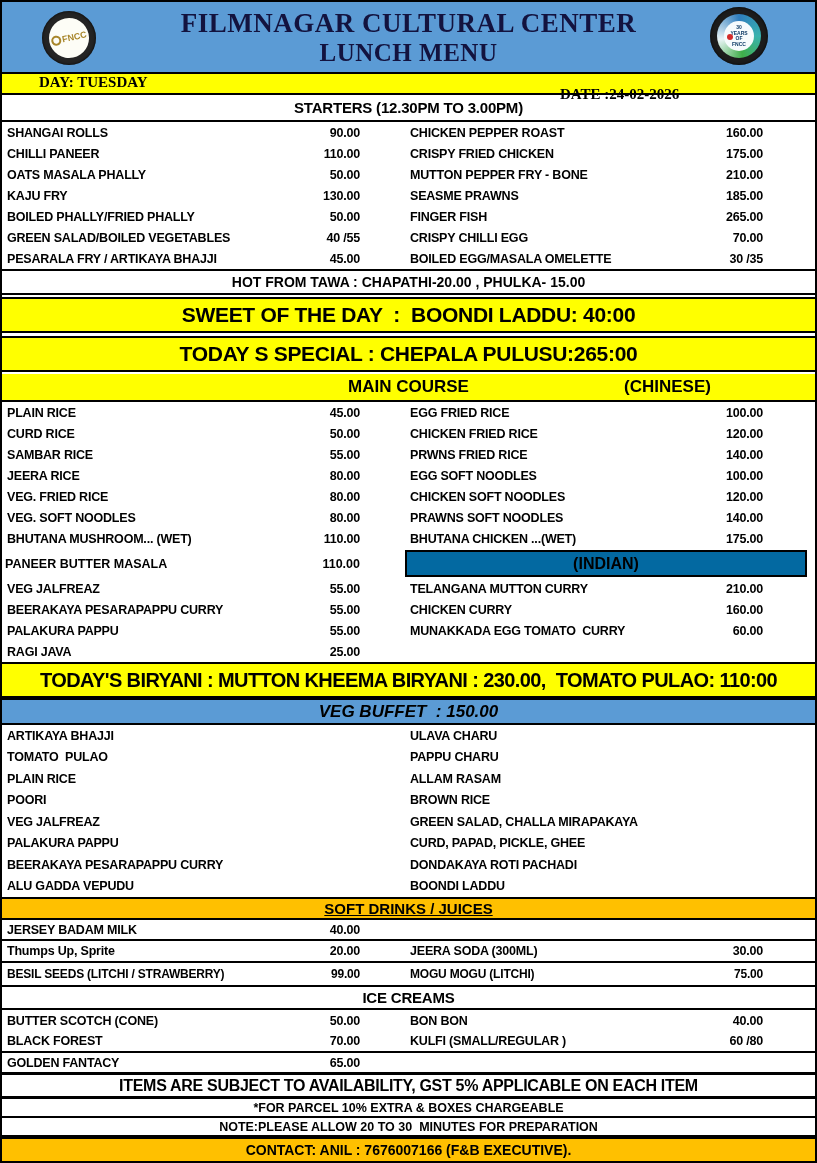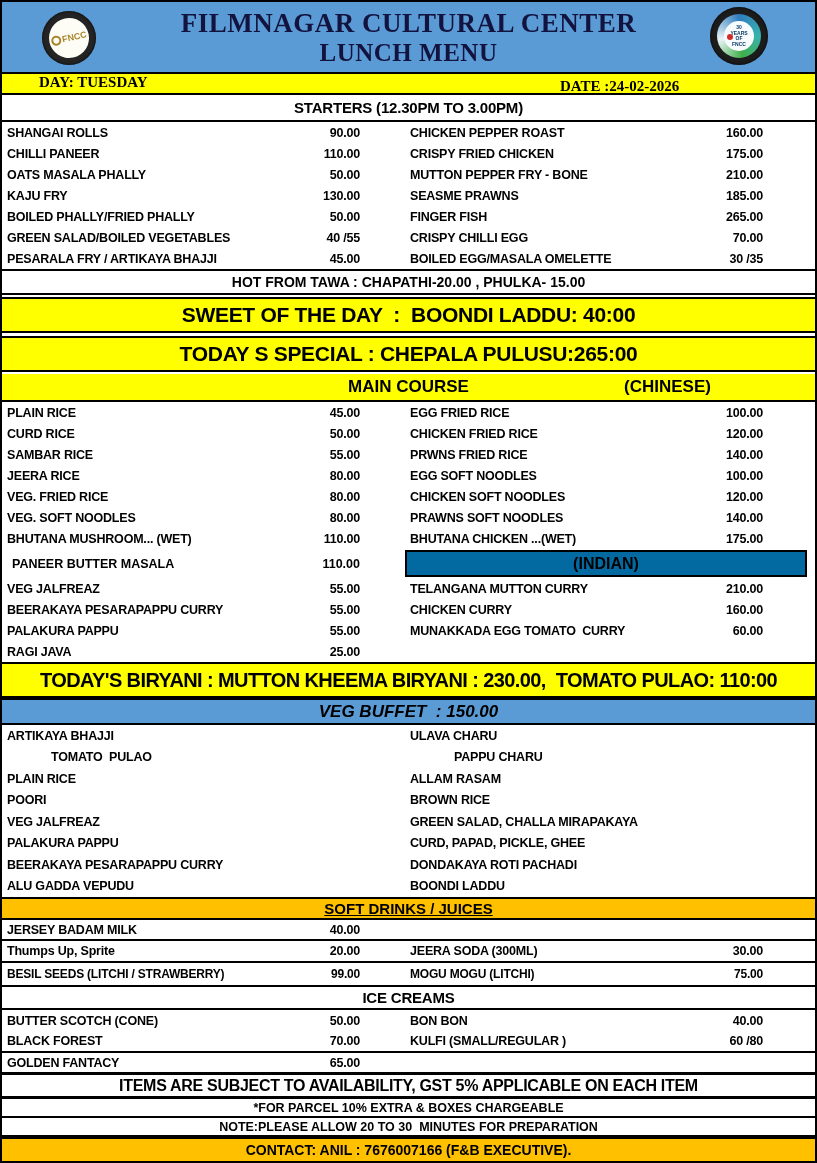--- a/index.html
+++ b/index.html
@@ -30,21 +30,21 @@
                  background:conic-gradient(#2f7dbd, #38b2ae 90deg, #3fae49 170deg, #e9f4f7 260deg, #2f7dbd);
                  display:flex; align-items:center; justify-content:center; }
   .logoR .core { width:30px; height:30px; border-radius:50%; background:#f6fbfd; position:relative;
                  display:flex; flex-direction:column; align-items:center; justify-content:center; }
   .logoR .core div { font-size:5px; font-weight:bold; color:#0c3a66; line-height:1.1; text-align:center; }
   .logoR .dot { position:absolute; left:3px; top:13px; width:6px; height:6px; background:#d22b2b; border-radius:50%; }
   
   .daybar { height:21px; background:#FFFF00; border-bottom:2px solid #000; position:relative;
             font-family:"Liberation Serif", serif; font-weight:bold; font-size:15px; }
   .daybar .day { position:absolute; left:37px; top:0px; }
-  .daybar .date { position:absolute; left:558px; top:4px; }
+  .daybar .date { position:absolute; left:558px; top:12px; }
   
   .sechead { background:#fff; text-align:center; font-weight:bold; border-bottom:2px solid #000;
              display:flex; align-items:center; justify-content:center; letter-spacing:-.2px; }
   
   .rows { background:#fff; }
   .row { display:grid; grid-template-columns:300px 58px 45px 295px 63px 1fr;
          align-items:center; height:21px; font-weight:bold; font-size:12.5px; letter-spacing:-.2px; }
   .row .n { padding-left:5px; white-space:pre; overflow:hidden; }
   .row .p { text-align:right; white-space:pre; }
   
@@ -52,21 +52,21 @@
             display:flex; align-items:center; justify-content:center; font-weight:bold; white-space:pre;
             letter-spacing:-.3px; }
   .gap { background:#fff; }
   .tawa { height:26px; background:#fff; border-top:2px solid #000; border-bottom:2px solid #000;
           display:flex; align-items:center; justify-content:center; font-weight:bold; font-size:14px; white-space:pre; }
   .mcbar { height:28px; background:#FFFF00; border-bottom:2px solid #000; position:relative;
            display:flex; align-items:center; justify-content:center; font-weight:bold; font-size:17px; }
   .mcbar .chin { position:absolute; left:622px; top:0; height:100%; display:flex; align-items:center; font-size:17px; }
   .paneer-row { display:grid; grid-template-columns:300px 58px 45px 1fr 8px; height:29px;
                 align-items:center; font-weight:bold; font-size:12.5px; }
-  .paneer-row .n { padding-left:10px; white-space:pre; }
+  .paneer-row .n { padding-left:3px; white-space:pre; }
   .paneer-row .p { text-align:right; }
   .indianbox { height:27px; background:#0369a1; border:2px solid #000; display:flex; align-items:center;
                justify-content:center; font-weight:bold; font-size:16px; }
   .bluebar { background:#5B9BD5; border-top:2px solid #000; border-bottom:2px solid #000;
              display:flex; align-items:center; justify-content:center; font-weight:bold; white-space:pre;
              color:#000;font-style:italic; }
   .goldbar { background:#FFC000; border-top:2px solid #000; border-bottom:2px solid #000;
              display:flex; align-items:center; justify-content:center; font-weight:bold; white-space:pre; }
   .thin-b { border-bottom:2px solid #000; }
   .thick-b { border-bottom:3px solid #000; }
@@ -280,21 +280,21 @@
   <div class="bluebar" style="height:27px; font-size:17px;">VEG BUFFET  : 150.00</div>
   <div class="rows">
     <div class="row" style="height:21.5px;">
         <span class="n">ARTIKAYA BHAJJI</span>
         <span></span>
         <span></span>
         <span class="n">ULAVA CHARU</span>
         <span></span>
         <span></span>
       </div>
-    <div class="row" style="height:21.5px;padding-left:44px;">
+    <div class="row" style="height:21.5px;">
         <span class="n">TOMATO  PULAO</span>
         <span></span>
         <span></span>
         <span class="n">PAPPU CHARU</span>
         <span></span>
         <span></span>
       </div>
     <div class="row" style="height:21.5px;">
         <span class="n">PLAIN RICE</span>
         <span></span>

